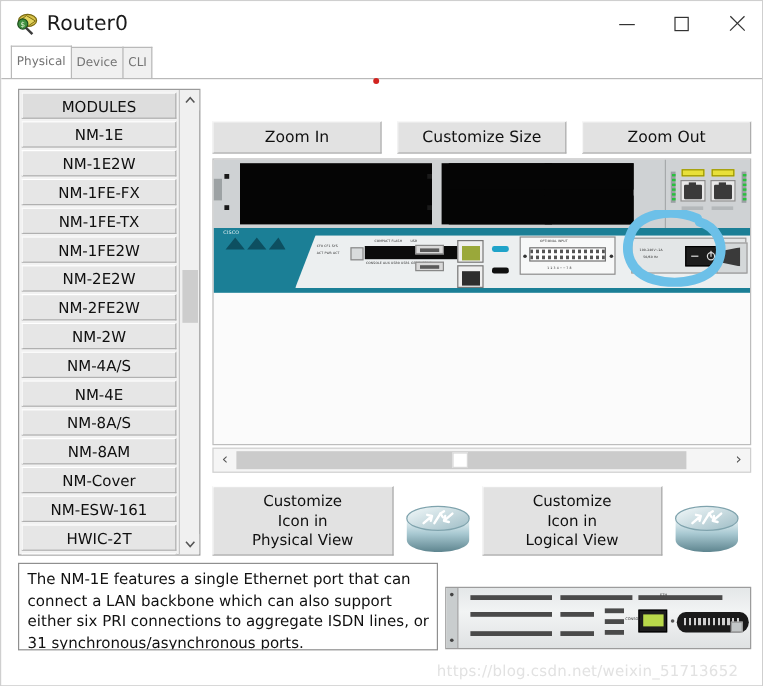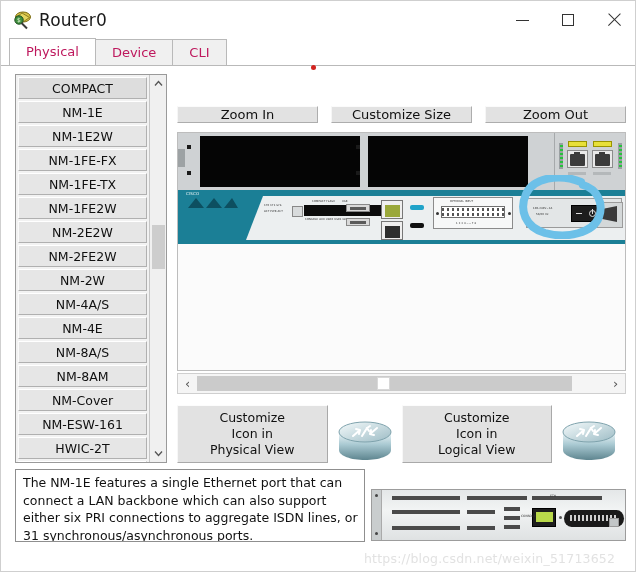--- a/index.html
+++ b/index.html
@@ -55,22 +55,22 @@
   .tabstrip {
     position: absolute; left: 0; top: 38px;
     width: 636px; height: 27px;
     background: #ffffff;
     border-bottom: 1px solid #b9b9b9;
     display: flex; align-items: flex-end;
     padding-left: 8px; box-sizing: border-box;
   }
   .tab {
     height: 26px; line-height: 26px;
-    padding: 0 16px;
-    font-size: 13px; color: #be185d;
+    padding: 0 4px;
+    font-size: 10px; color: #737373;
     border: 1px solid #b9b9b9;
     border-bottom: none;
     background: #f0f0f0;
     margin-right: -1px;
     box-sizing: border-box;
   }
   .tab.active {
     background: #ffffff;
     position: relative; z-index: 3;
     height: 27px; line-height: 26px;
@@ -147,21 +147,21 @@
   }
   .red-dot {
     position: absolute; left: 310px; top: 64px;
     width: 5px; height: 5px; border-radius: 50%;
     background: #d2231f;
   }
 
   .zoom-row {
     position: absolute; left: 176px; top: 100px;
     width: 449px; height: 27px;
-    display: flex; gap: 13px; align-items: center;
+    display: flex; gap: 13px;
   }
   .zoom-btn {
     flex: 1 1 0;
     background: #e2e2e2;
     border: 1px solid #adadad;
     border-top-color: #fbfbfb;
     border-left-color: #f6f6f6;
     font-size: 13px; color: #111;
     display: flex; align-items: center; justify-content: center;
     box-sizing: border-box;
@@ -433,21 +433,21 @@
   </div>
 
   <div class="tabstrip">
     <div class="tab active">Physical</div>
     <div class="tab">Device</div>
     <div class="tab">CLI</div>
   </div>
 
   <div class="modlist-wrap">
     <div class="modlist">
-      <div class="mod-item header">COMPACT</div>
+      <div class="mod-item header">MODULES</div>
       <div class="mod-item">NM-1E</div>
       <div class="mod-item">NM-1E2W</div>
       <div class="mod-item">NM-1FE-FX</div>
       <div class="mod-item">NM-1FE-TX</div>
       <div class="mod-item">NM-1FE2W</div>
       <div class="mod-item">NM-2E2W</div>
       <div class="mod-item">NM-2FE2W</div>
       <div class="mod-item">NM-2W</div>
       <div class="mod-item">NM-4A/S</div>
       <div class="mod-item">NM-4E</div>

